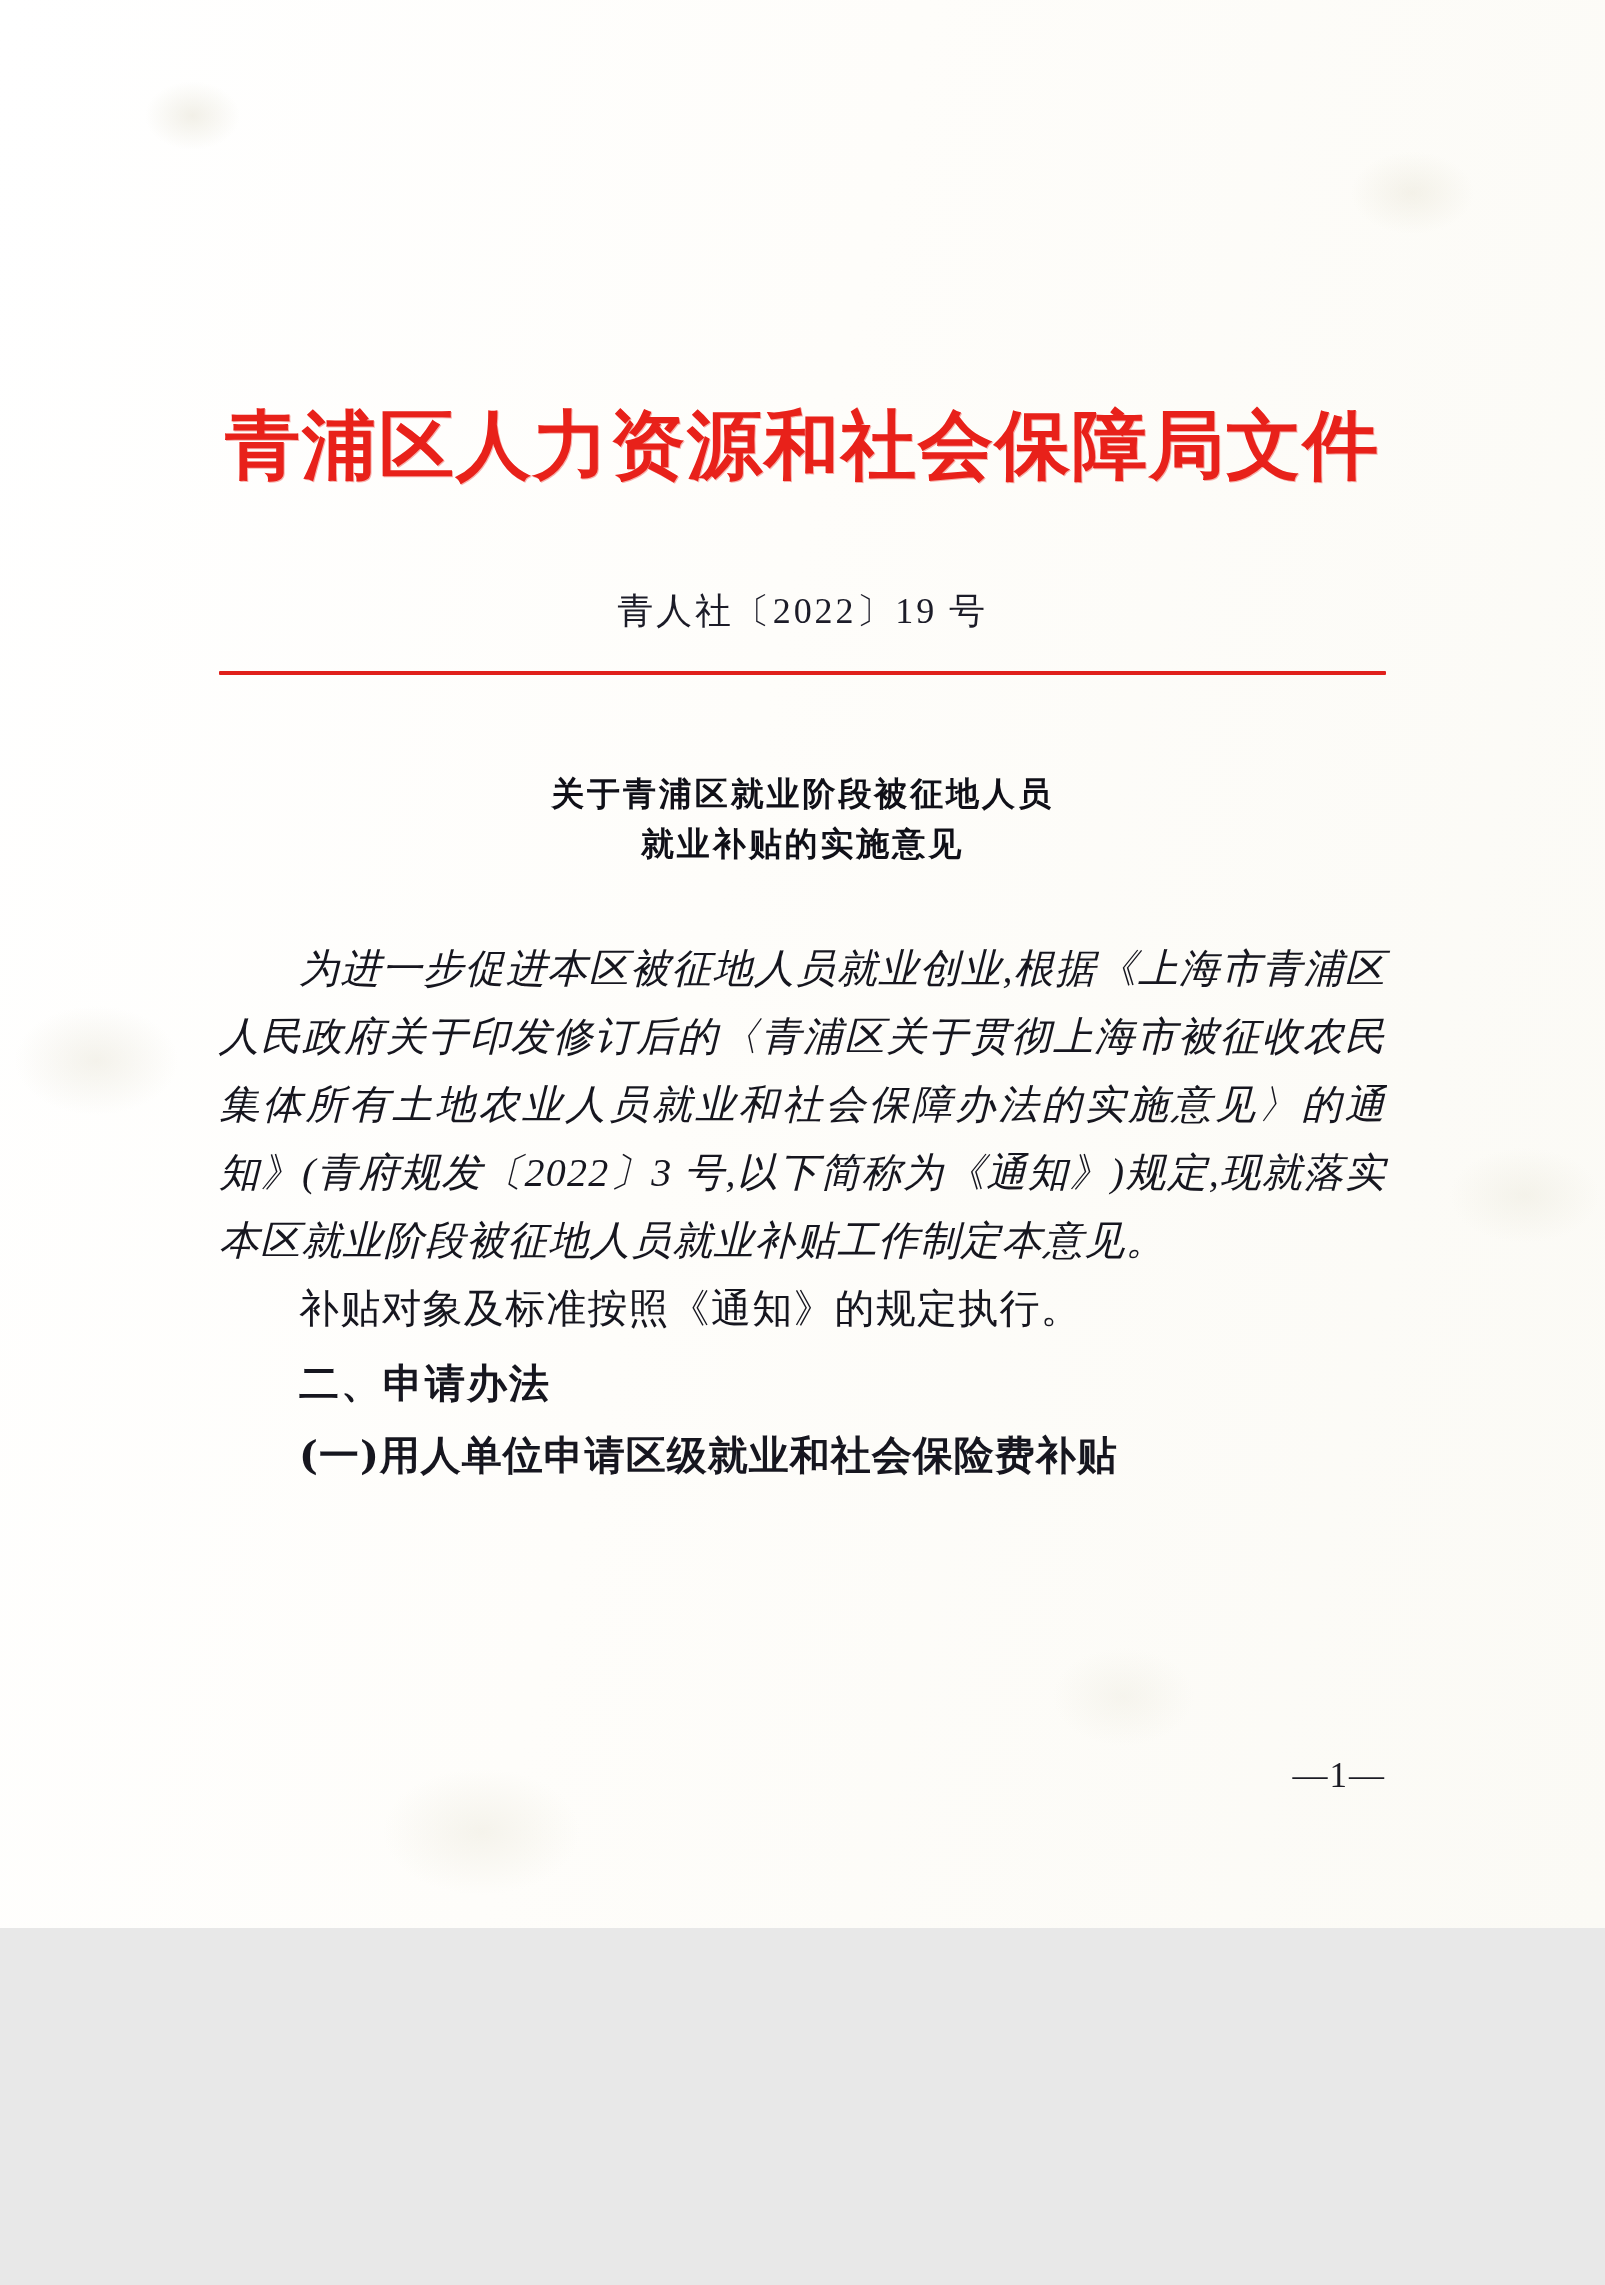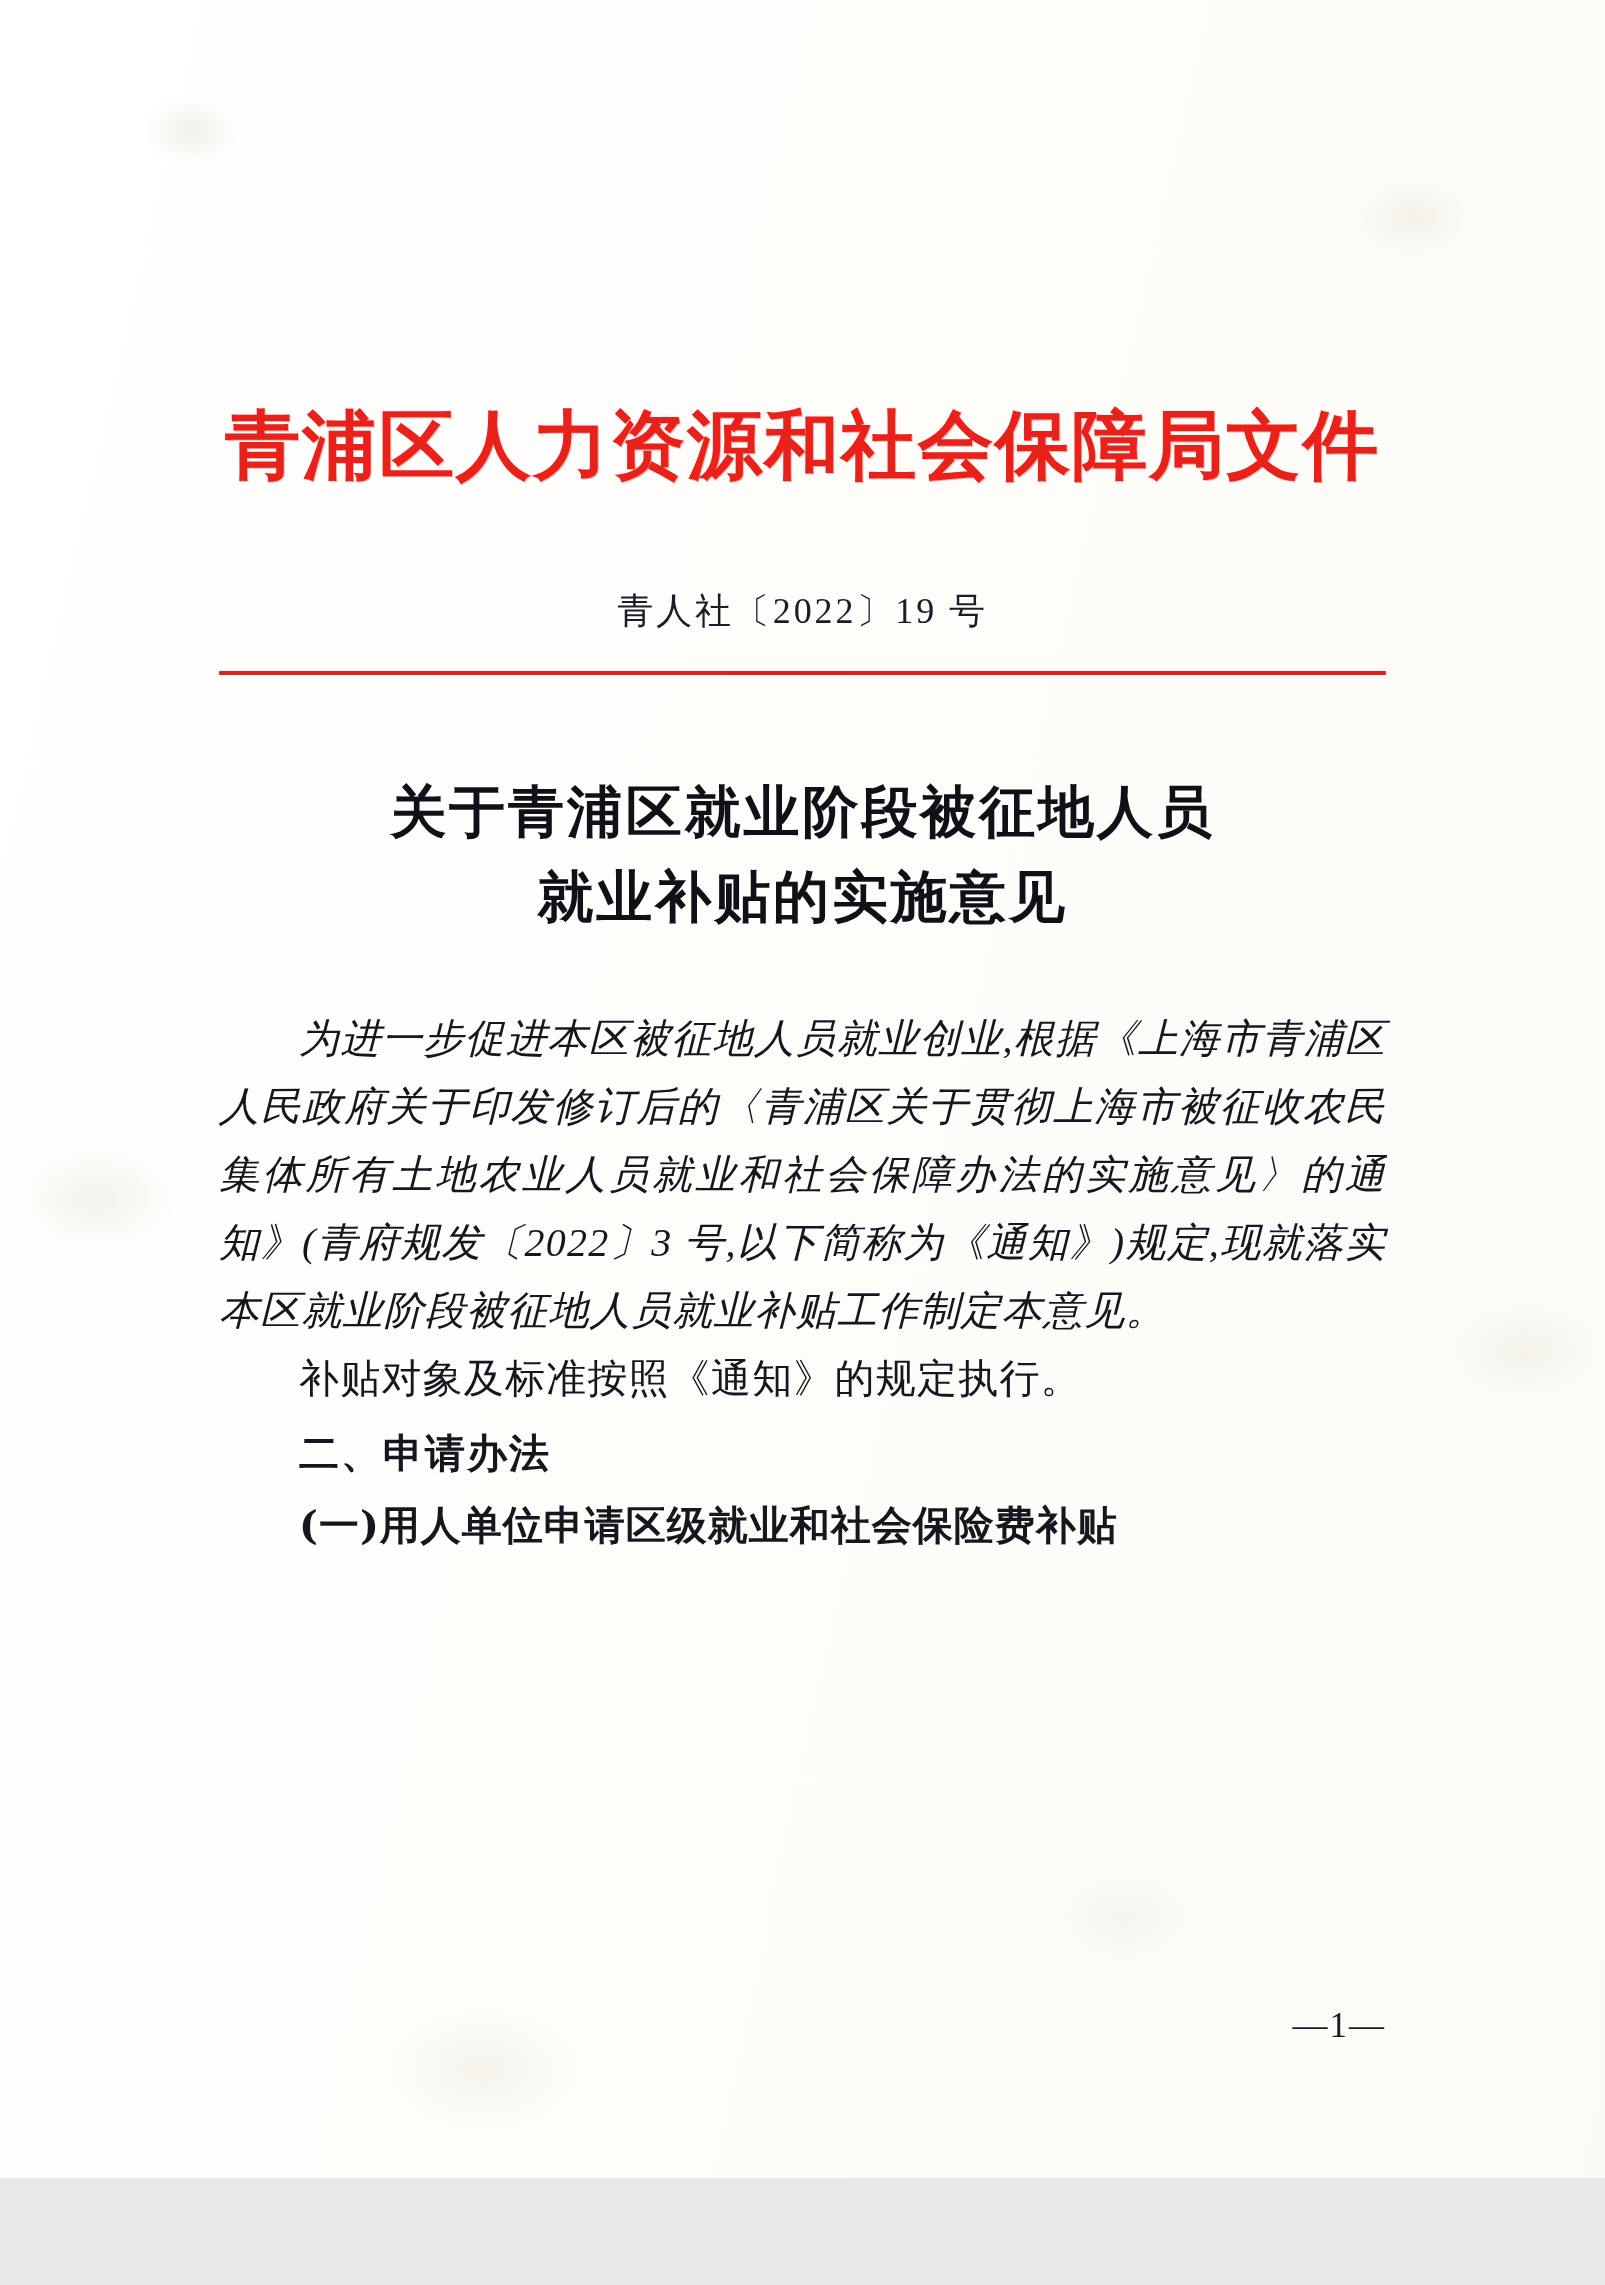--- a/index.html
+++ b/index.html
@@ -7,21 +7,21 @@
     margin: 0;
     padding: 0;
     background: #e8e8e8;
   }
   body {
     font-family: "Liberation Serif", "DejaVu Serif", serif;
   }
   #page {
     position: relative;
     width: 1605px;
-    height: 2178px;
+    height: 1928px;
     margin: 0 auto;
     background: #fdfdfb;
     overflow: hidden;
     box-sizing: border-box;
   }
   
   #paper-texture {
     position: absolute;
     inset: 0;
     pointer-events: none;
@@ -74,21 +74,21 @@
     width: 100%;
     border-radius: 1px;
   }
 
   
   .doc-title {
     margin-top: 94px;
     text-align: center;
     font-family: "DejaVu Serif", "Liberation Serif", serif;
     font-weight: 700;
-    font-size: 56px;
+    font-size: 33px;
     line-height: 1.52;
     letter-spacing: 2.9px;
     color: #101018;
   }
   .doc-title .line { display: block; }
 
   
   .body-block {
     margin-top: 66px;
     font-family: "Liberation Serif", "DejaVu Serif", serif;

